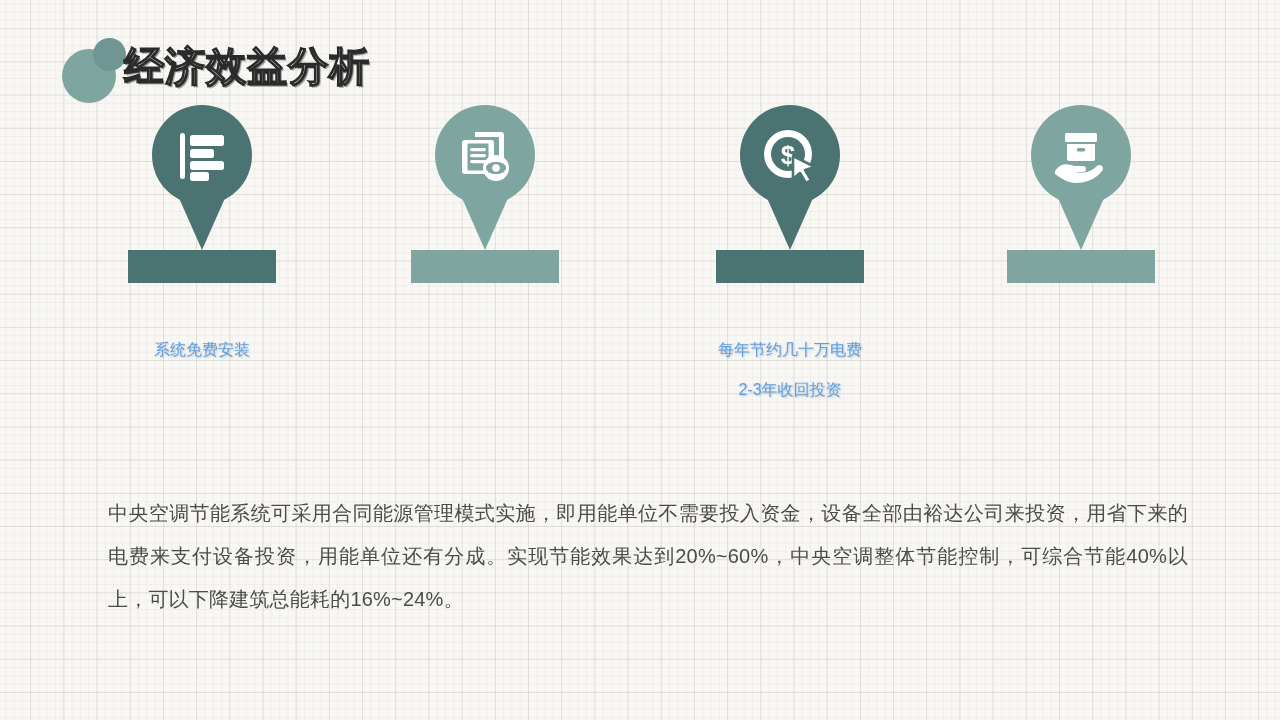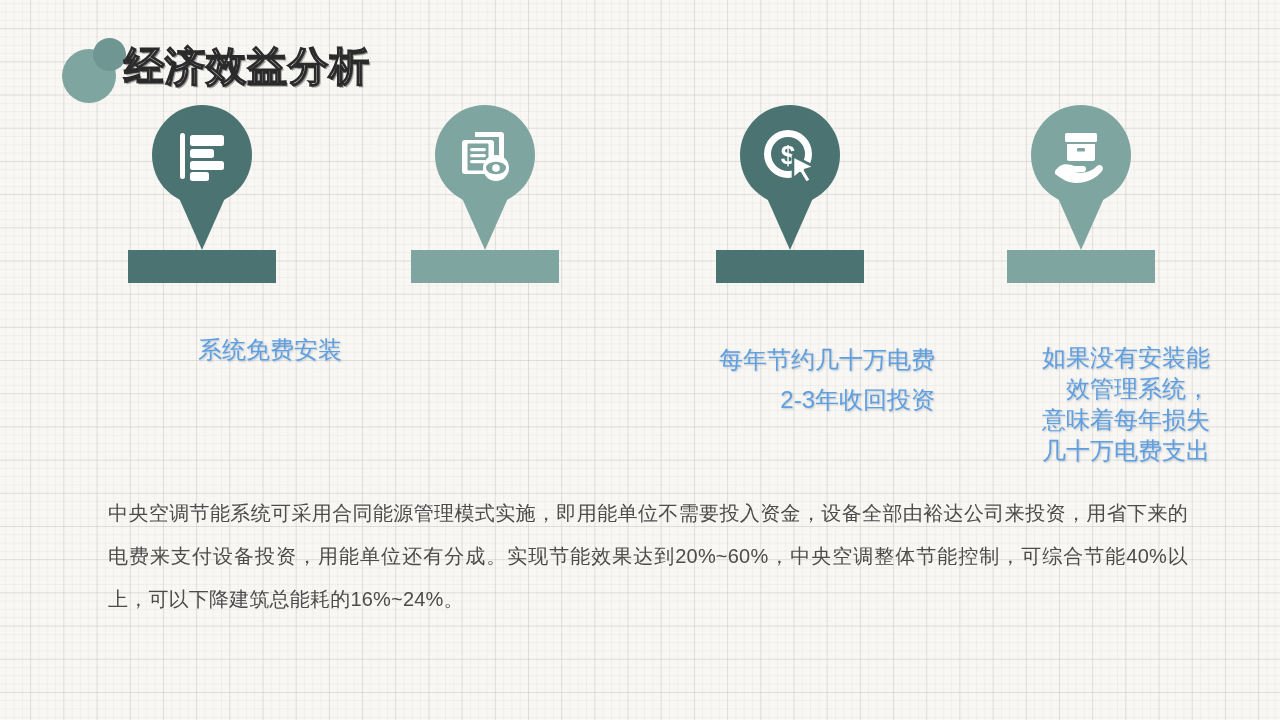--- a/index.html
+++ b/index.html
@@ -131,23 +131,23 @@
     height: 33px;
     margin-left: -74px;
     background: #4b7371;
   }
   .pin-base.light { background: #7ea5a0; }
 
   
   .caption {
     position: absolute;
     color: #5f9fe0;
-    font-size: 24px;
+    font-size: 16px;
     line-height: 40px;
-    text-align: right;
+    text-align: center;
     white-space: pre-line;
     text-shadow: 1px 1px 2px rgba(120,140,160,0.45);
     font-family: "Liberation Sans", "DejaVu Sans", sans-serif;
   }
   .caption.tight { line-height: 31px; }
 
   
   .body-copy {
     position: absolute;
     left: 108px;
@@ -237,23 +237,19 @@
         </svg>
       </div>
       <div class="pin-base light"></div>
     </div>
 
   </div>
 
   <div class="caption" style="left:62px;  top:330px; width:280px;">系统免费安装</div>
 
 
-  <div class="caption" style="left:645px; top:330px; width:290px;margin-top:10px;">每年节约几十万电费
+  <div class="caption" style="left:645px; top:330px; width:290px;">每年节约几十万电费
 2-3年收回投资</div>
 
-  <div class="caption tight" style="left:960px; top:342px; width:250px;">如果没有安装能
-效管理系统，
-意味着每年损失
-几十万电费支出</div>
 
   <div class="body-copy">中央空调节能系统可采用合同能源管理模式实施，即用能单位不需要投入资金，设备全部由裕达公司来投资，用省下来的电费来支付设备投资，用能单位还有分成。实现节能效果达到20%~60%，中央空调整体节能控制，可综合节能40%以上，可以下降建筑总能耗的16%~24%。</div>
 
 </div>
 
 </body></html>

